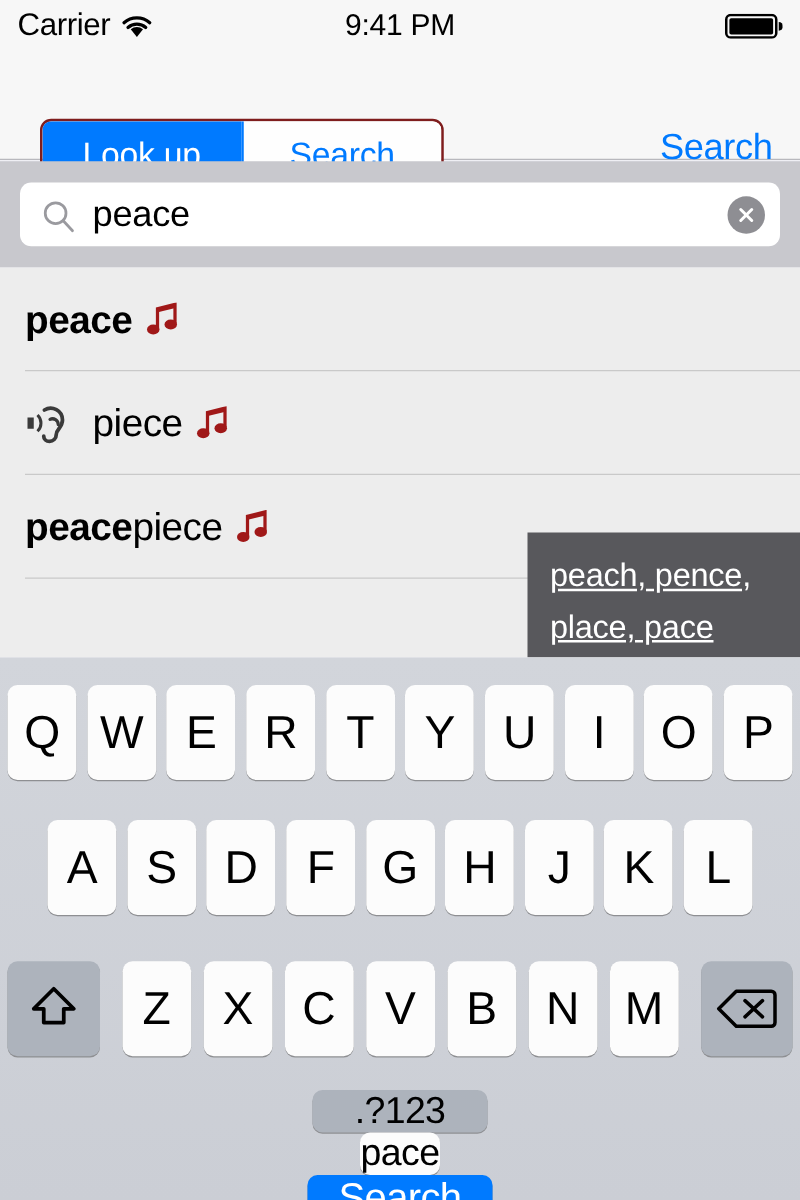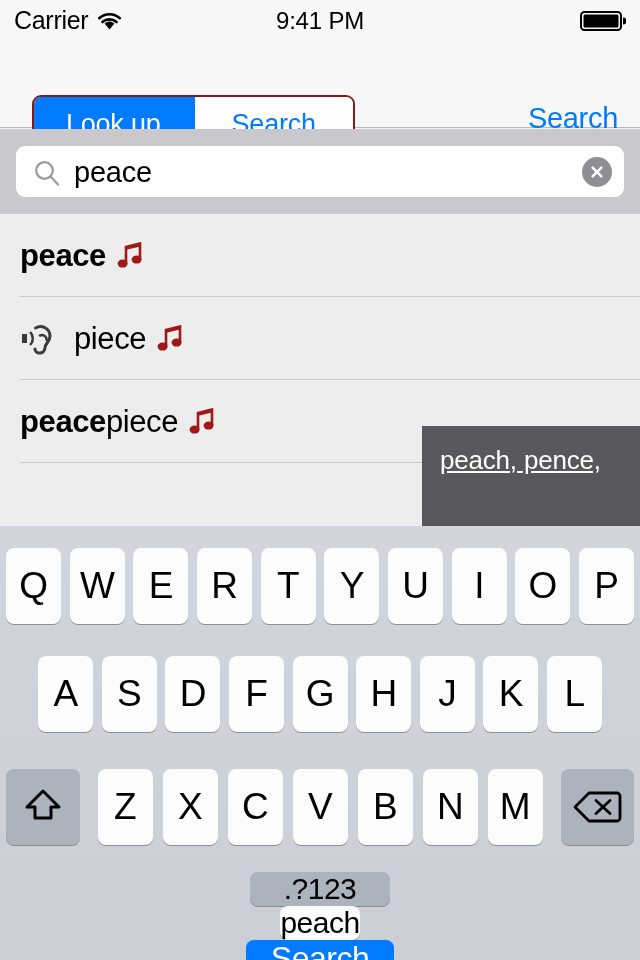--- a/index.html
+++ b/index.html
@@ -212,20 +212,21 @@
           <ellipse cx="5.6" cy="21.6" rx="5" ry="4" fill="#a01818"></ellipse>
           <ellipse cx="19.6" cy="17.6" rx="5" ry="4" fill="#a01818"></ellipse>
         </svg>
       </div>
       <div class="sep"></div>
     </div>
 
 
     <div class="overlay">
       <div class="overlay-line">peach,  pence,</div>
+      <div class="overlay-line">place,  pace</div>
     </div>
   </div>
 
   <div class="keyboard">
 
     <div class="krow r1">
       <div class="key">Q</div>
       <div class="key">W</div>
       <div class="key">E</div>
       <div class="key">R</div>
@@ -268,18 +269,18 @@
         <svg width="50" height="36" viewBox="0 0 50 36">
           <path d="M17 4 H45 a3 3 0 0 1 3 3 V29 a3 3 0 0 1 -3 3 H17 L3 18 Z" fill="none" stroke="#000" stroke-width="2.8" stroke-linejoin="round"></path>
           <line x1="24" y1="11.5" x2="38" y2="24.5" stroke="#000" stroke-width="2.8" stroke-linecap="round"></line>
           <line x1="38" y1="11.5" x2="24" y2="24.5" stroke="#000" stroke-width="2.8" stroke-linecap="round"></line>
         </svg>
       </div>
     </div>
 
     <div class="krow r4">
       <div class="key gray num">.?123</div>
-      <div class="key space">peach</div>
+      <div class="key space">pace</div>
       <div class="key go">Search</div>
     </div>
 
   </div>
 </div>
 
 </body></html>

